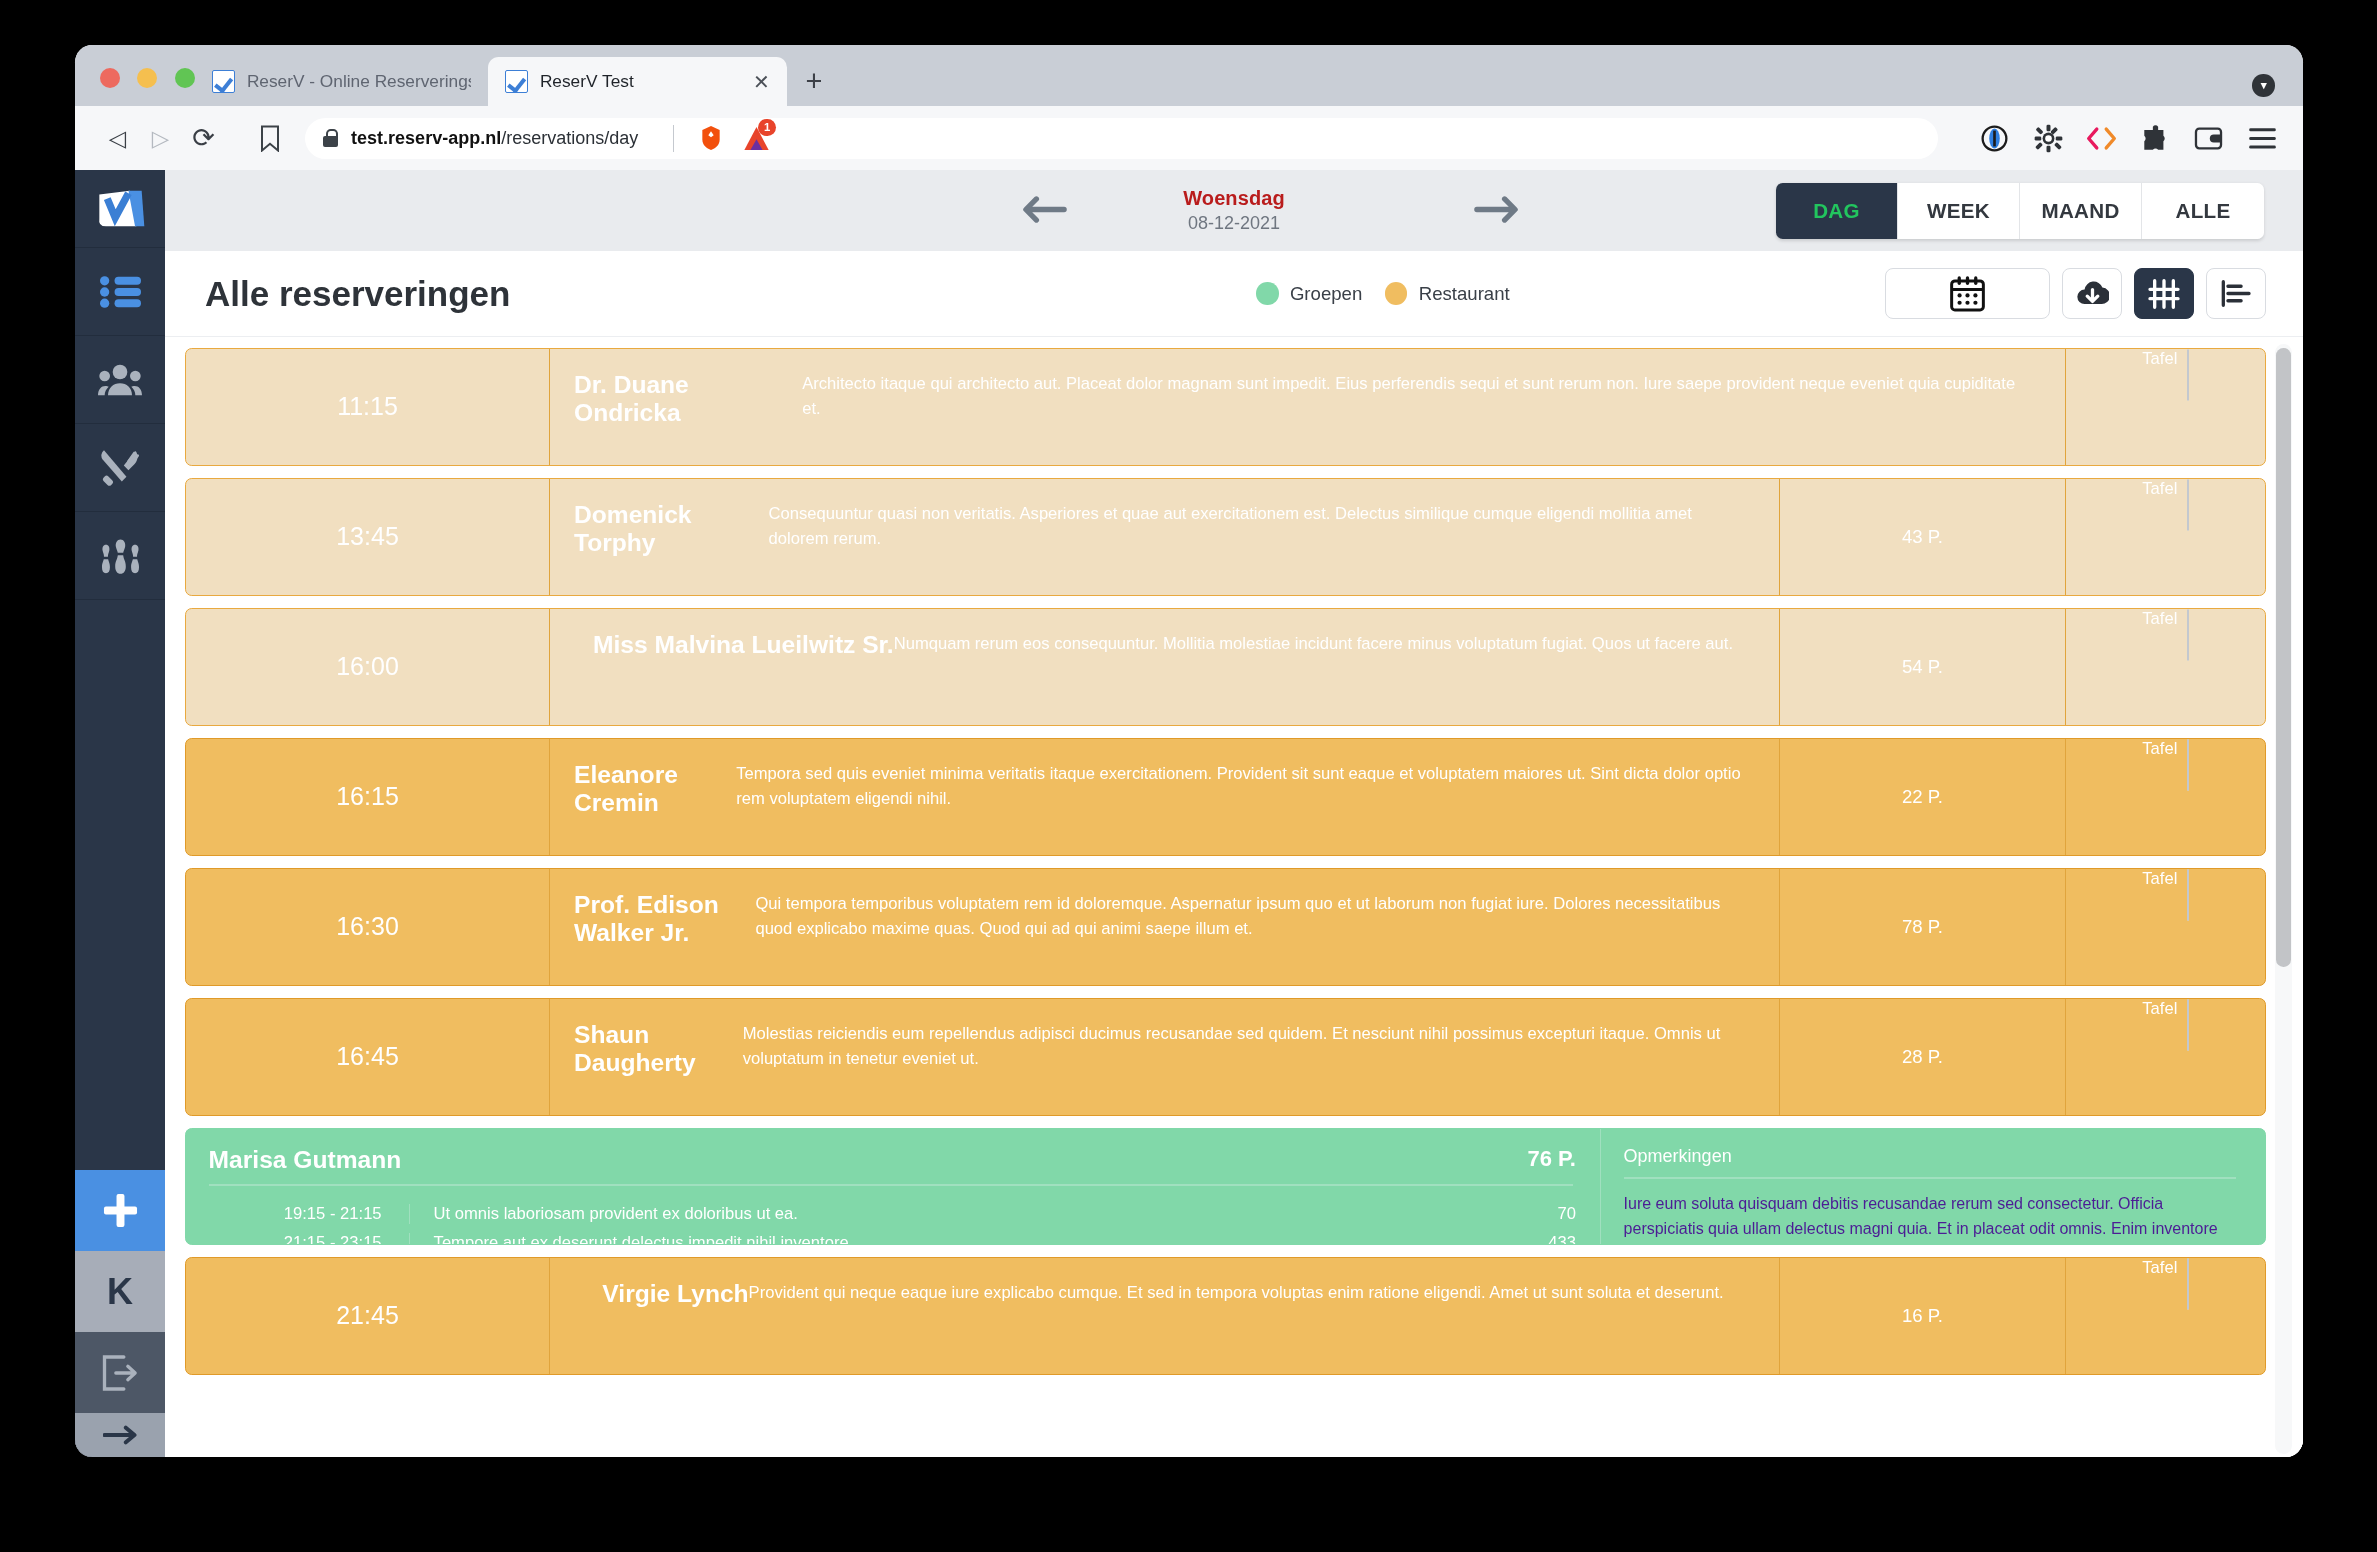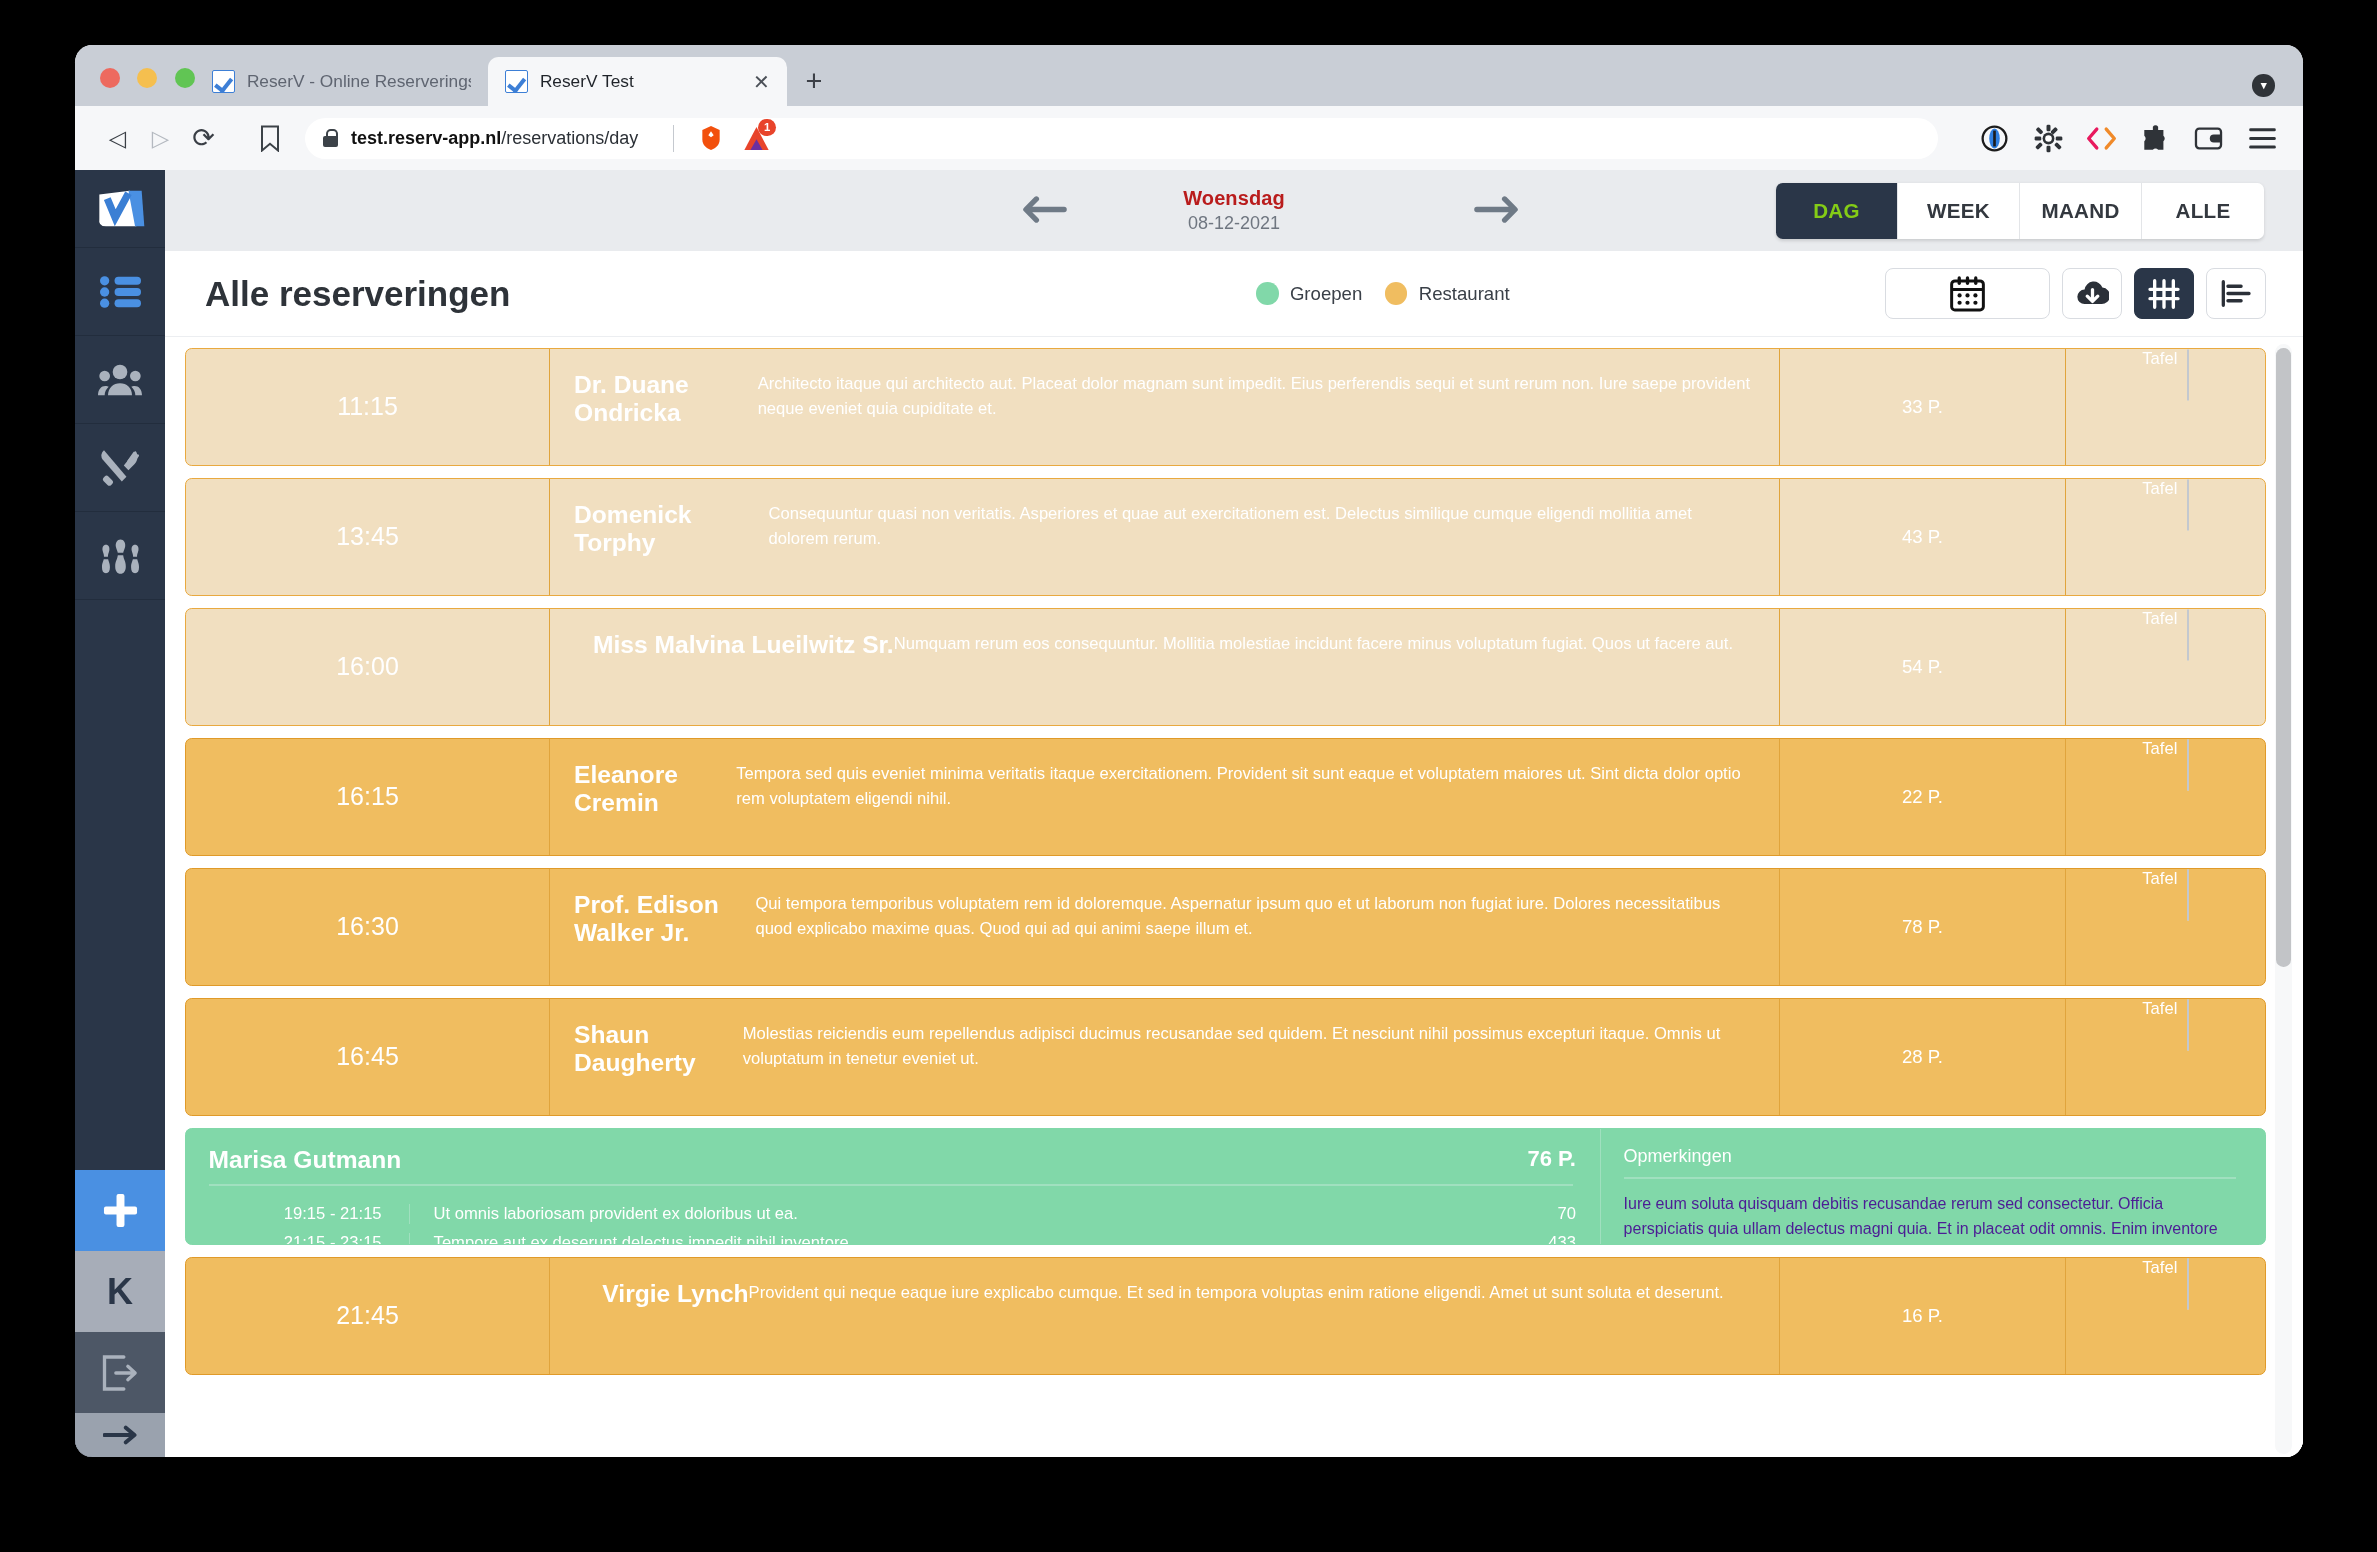--- a/index.html
+++ b/index.html
@@ -204,21 +204,21 @@
   }
   .vtab {
     width: 122px; height: 56px;
     background:#ffffff; color:#33383f;
     font-size: 20.6px; font-weight: 700;
     display:flex; align-items:center; justify-content:center;
     border-right: 0.7px solid #e3e5e8;
     letter-spacing: 0.3px;
   }
   .vtab:last-child { border-right: none; }
-  .vtab.active { background:#2a3648; color:#84cc16;text-align:center; }
+  .vtab.active { background:#2a3648; color:#22c55e;text-align:center; }
 
   
   #titlerow {
     height: 85px;
     background: #ffffff;
     display:flex; align-items:center;
     padding: 0 37px 0 40px;
     position: relative;
     flex: 0 0 85px;
   }
@@ -626,21 +626,20 @@
 
       <div id="listwrap">
         <div id="list">
 
           <div class="res-row rest faded" style="height:118px">
             <div class="col-time">11:15</div>
             <div class="col-body">
               <div class="res-name">Dr. Duane Ondricka</div>
               <div class="res-desc">Architecto itaque qui architecto aut. Placeat dolor magnam sunt impedit. Eius perferendis sequi et sunt rerum non. Iure saepe provident neque eveniet quia cupiditate et.</div>
             </div>
-            <div class="col-count">33 P.</div>
             <div class="col-tafel">
               <div class="tafel-label">Tafel</div>
               <div class="tafel-input"></div>
             </div>
           </div>
 
           <div class="res-row rest faded" style="height:118px">
             <div class="col-time">13:45</div>
             <div class="col-body">
               <div class="res-name">Domenick Torphy</div>

